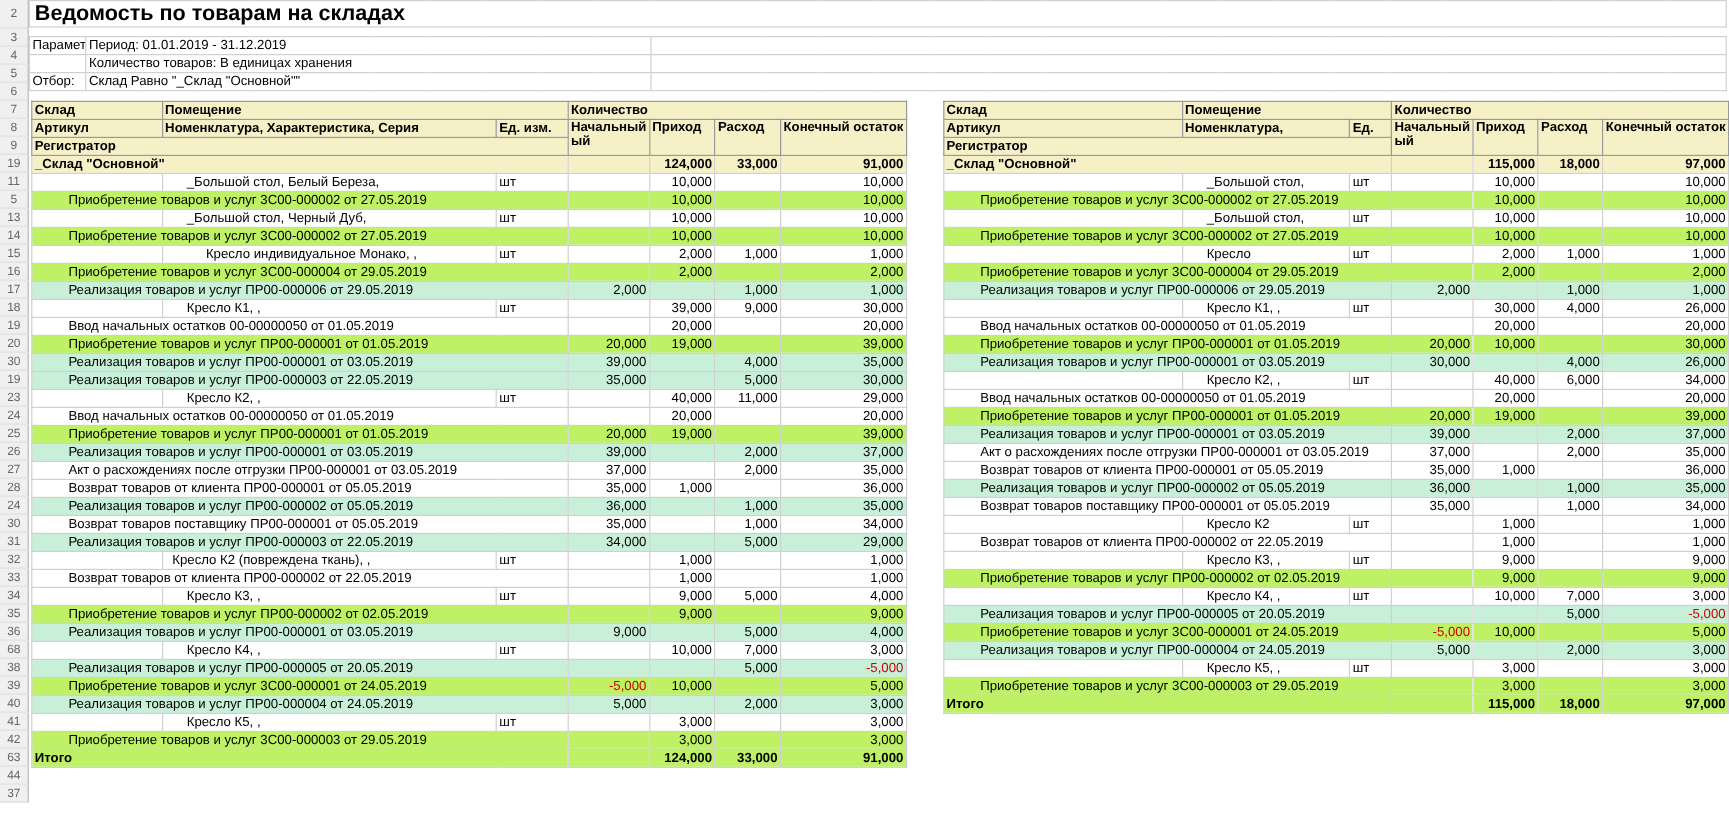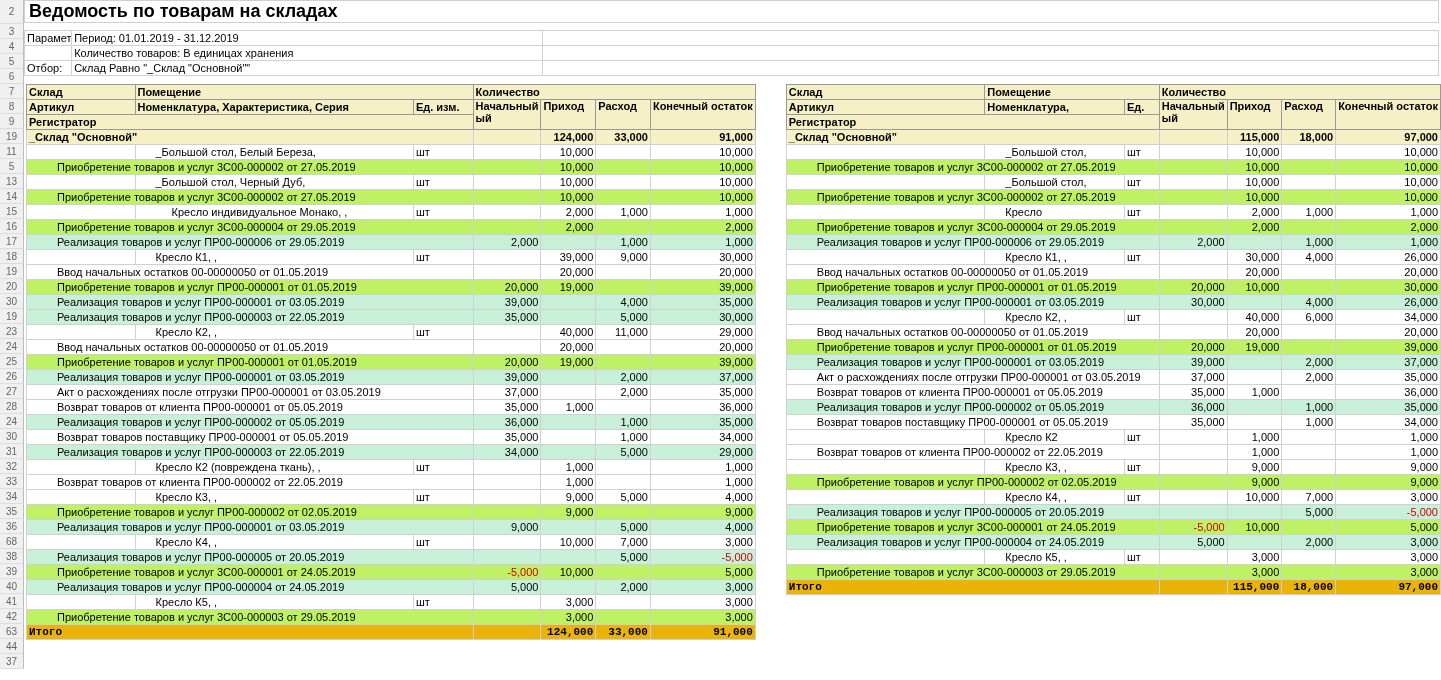--- a/index.html
+++ b/index.html
@@ -22,21 +22,21 @@
     white-space: nowrap;
     overflow: hidden;
     vertical-align: middle;
   }
   td.num { text-align: right; }
   td.title { font-size: 18px; font-weight: bold; height: 22px; padding-left:4px;margin-top:44px;}
   .hdr-cream { background: #F5F0C5; font-weight: bold; border:1px solid #999; }
   .row-blue { background: #bef264; color: #000; }
   .row-green { background: #C8F0D8; color: #000; }
   .row-cream { background: #F5F0C5; font-weight: bold; }
-  .row-total { background: #eab308; font-weight: bold; font-family: Liberation Mono, monospace; }
+  .row-total { background: #bef264; font-weight: bold; }
   .neg { color: #d00000; }
   .container { display:flex; }
   .rownums { display:flex; flex-direction:column; }
   .rownums div {
     background:#f0f0f0;
     border-right:1px solid #bbb;
     border-bottom:1px solid #ddd;
     width:24px;
     text-align:center;
     font-size:10px;
@@ -321,21 +321,21 @@
               </tr>
               <tr class="row-green">
                 <td class="row-green" colspan="3" style="padding-left:30px">Реализация товаров и услуг ПР00-000003 от 22.05.2019</td>
                 <td class="num">34,000</td>
                 <td class="num"></td>
                 <td class="num">5,000</td>
                 <td class="num">29,000</td>
               </tr>
               <tr class="">
                 <td></td>
-                <td style="padding-left:20px">Кресло К2 (повреждена ткань), ,</td>
+                <td style="padding-left:8px">Кресло К2 (повреждена ткань), ,</td>
                 <td>шт</td>
                 <td class="num"></td>
                 <td class="num">1,000</td>
                 <td class="num"></td>
                 <td class="num">1,000</td>
               </tr>
               <tr class="">
                 <td class="" colspan="3" style="padding-left:30px">Возврат товаров от клиента ПР00-000002 от 22.05.2019</td>
                 <td class="num"></td>
                 <td class="num">1,000</td>

